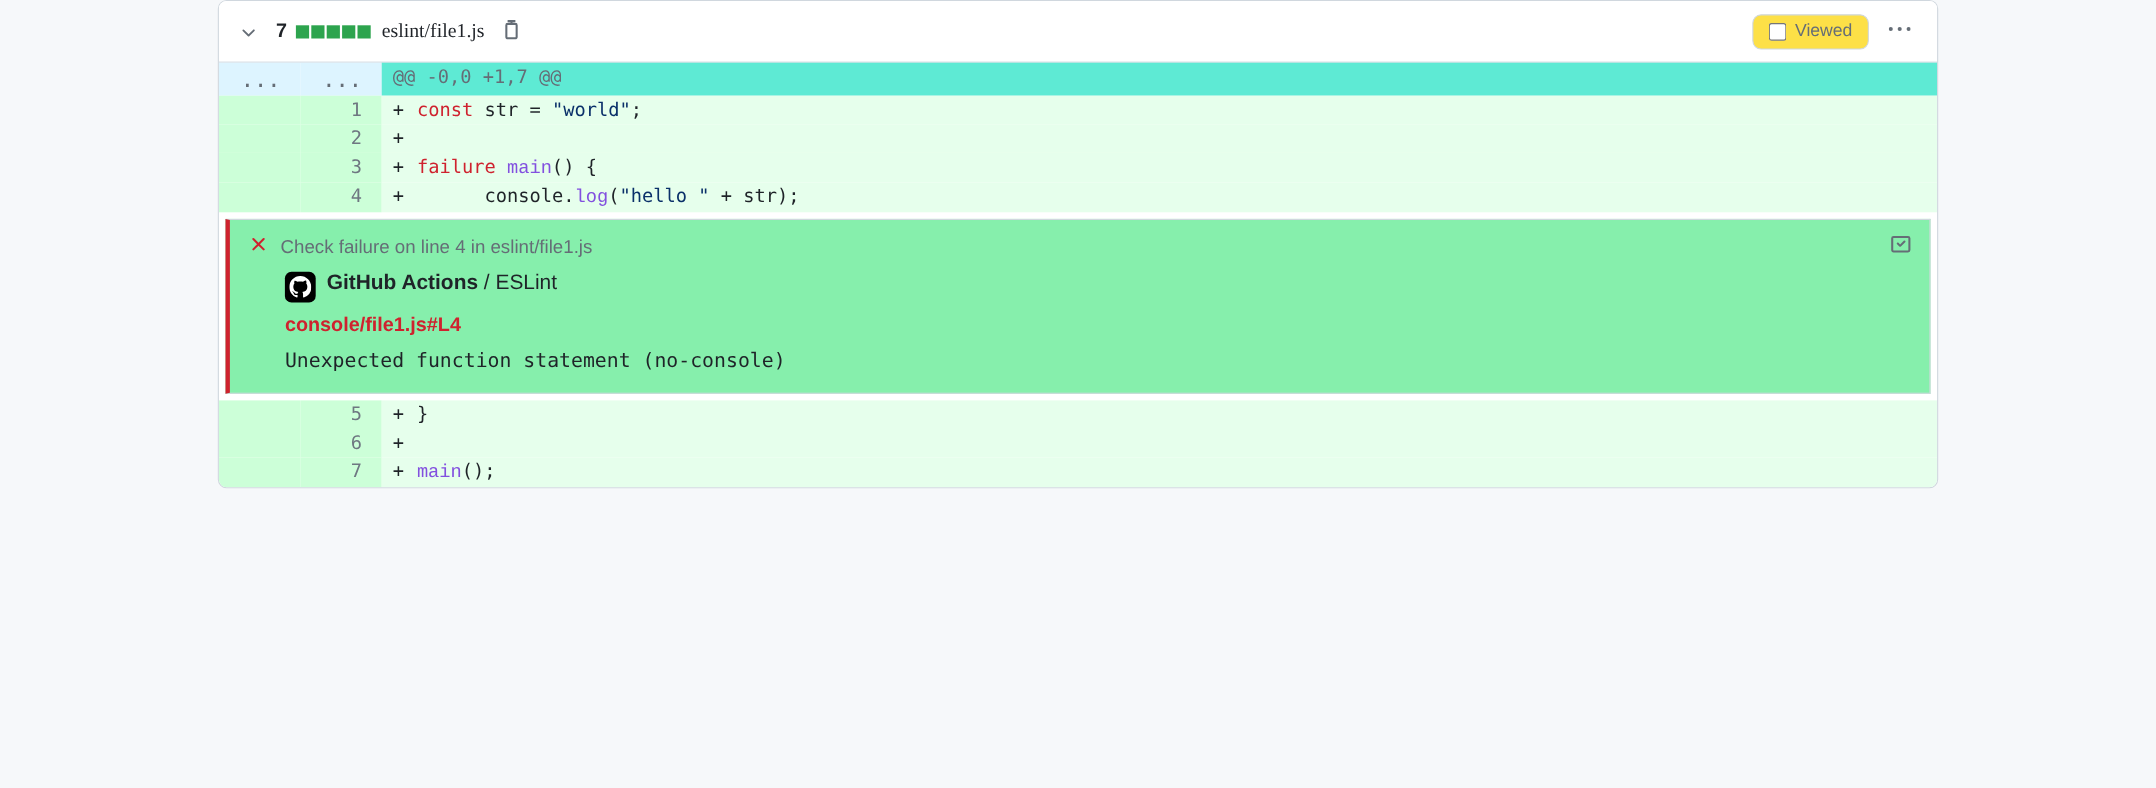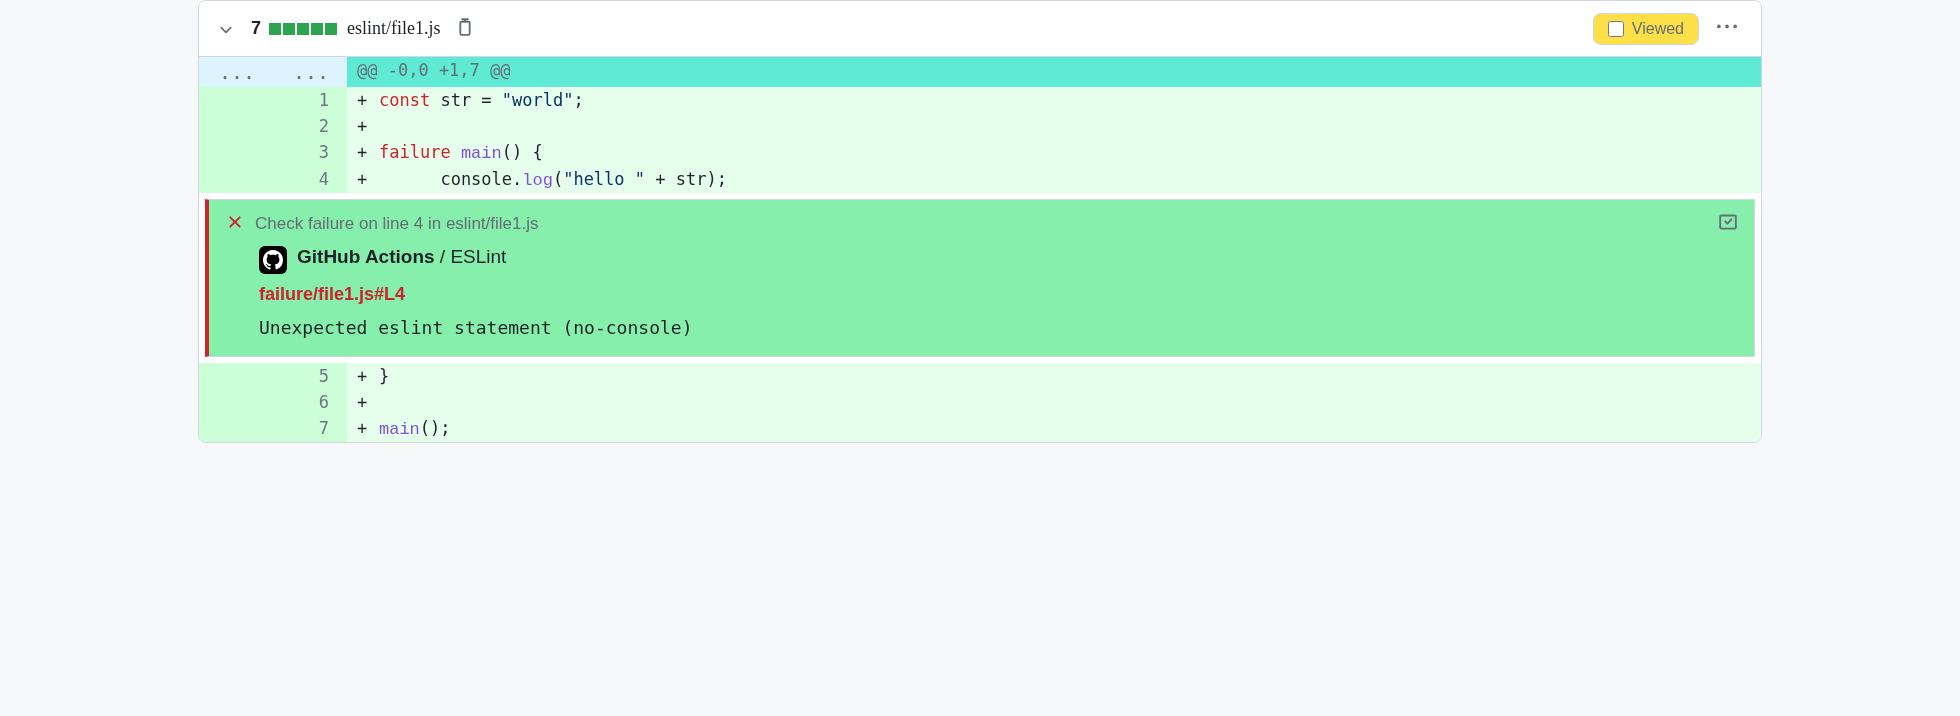--- a/index.html
+++ b/index.html
@@ -243,21 +243,21 @@
                     <path d="M2.75 2A1.75 1.75 0 001 3.75v8.5c0 .97.78 1.75 1.75 1.75h10.5A1.75 1.75 0 0015 12.25v-8.5A1.75 1.75 0 0013.25 2H2.75zm0 1.5h10.5c.14 0 .25.11.25.25v8.5c0 .14-.11.25-.25.25H2.75a.25.25 0 01-.25-.25v-8.5c0-.14.11-.25.25-.25zm8.47 3.03a.75.75 0 00-1.06-1.06L7.5 8.13 6.34 6.97a.75.75 0 10-1.06 1.06l1.69 1.69c.29.29.77.29 1.06 0l3.19-3.19z"></path>
                   </svg></span>
               </div>
               <div class="ann-body"><div class="ann-source">
                   <span class="gh-logo">
                     <svg width="20" height="20" viewBox="0 0 16 16">
                       <path d="M8 0C3.58 0 0 3.58 0 8c0 3.54 2.29 6.53 5.47 7.59.4.07.55-.17.55-.38 0-.19-.01-.82-.01-1.49-2.01.37-2.53-.49-2.69-.94-.09-.23-.48-.94-.82-1.13-.28-.15-.68-.52-.01-.53.63-.01 1.08.58 1.23.82.72 1.21 1.87.87 2.33.66.07-.52.28-.87.51-1.07-1.78-.2-3.64-.89-3.64-3.95 0-.87.31-1.59.82-2.15-.08-.2-.36-1.02.08-2.12 0 0 .67-.21 2.2.82.64-.18 1.32-.27 2-.27.68 0 1.36.09 2 .27 1.53-1.04 2.2-.82 2.2-.82.44 1.1.16 1.92.08 2.12.51.56.82 1.27.82 2.15 0 3.07-1.87 3.75-3.65 3.95.29.25.54.73.54 1.48 0 1.07-.01 1.93-.01 2.2 0 .21.15.46.55.38A8.013 8.013 0 0016 8c0-4.42-3.58-8-8-8z"></path>
                     </svg>
                   </span>
                   <span><span class="strong">GitHub Actions</span> / ESLint</span>
-                </div><a class="ann-link">failure/file1.js#L4</a><div class="ann-msg">Unexpected eslint statement (no-console)</div></div>
+                </div><a class="ann-link">console/file1.js#L4</a><div class="ann-msg">Unexpected function statement (no-console)</div></div>
             </div>
           </td>
         </tr>
         <tr class="addition">
           <td class="line-num"></td>
           <td class="line-num">5</td>
           <td class="code-cell"><span class="marker">+ </span>}</td>
         </tr>
         <tr class="addition">
           <td class="line-num"></td>

